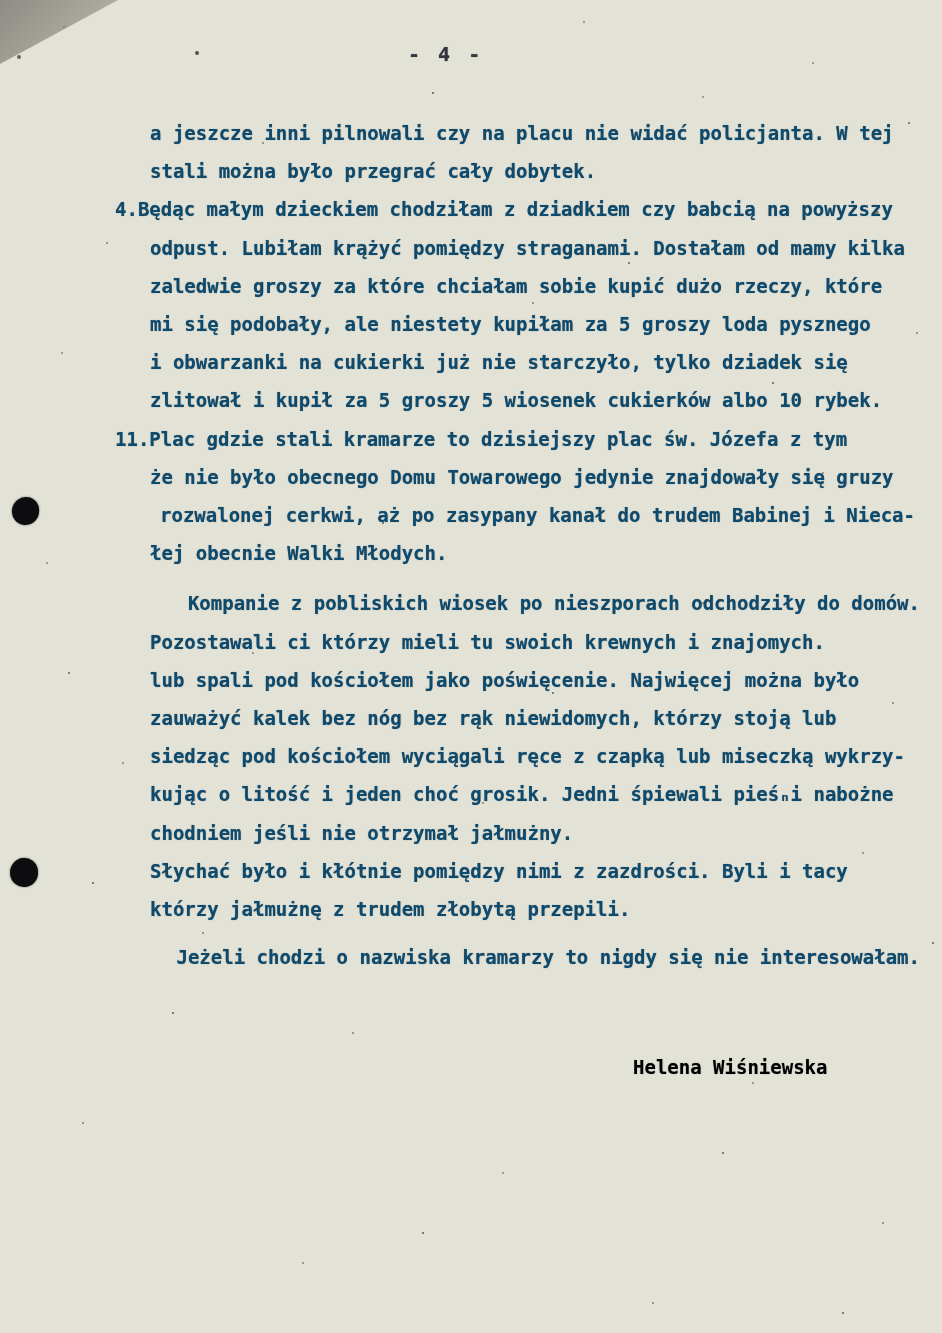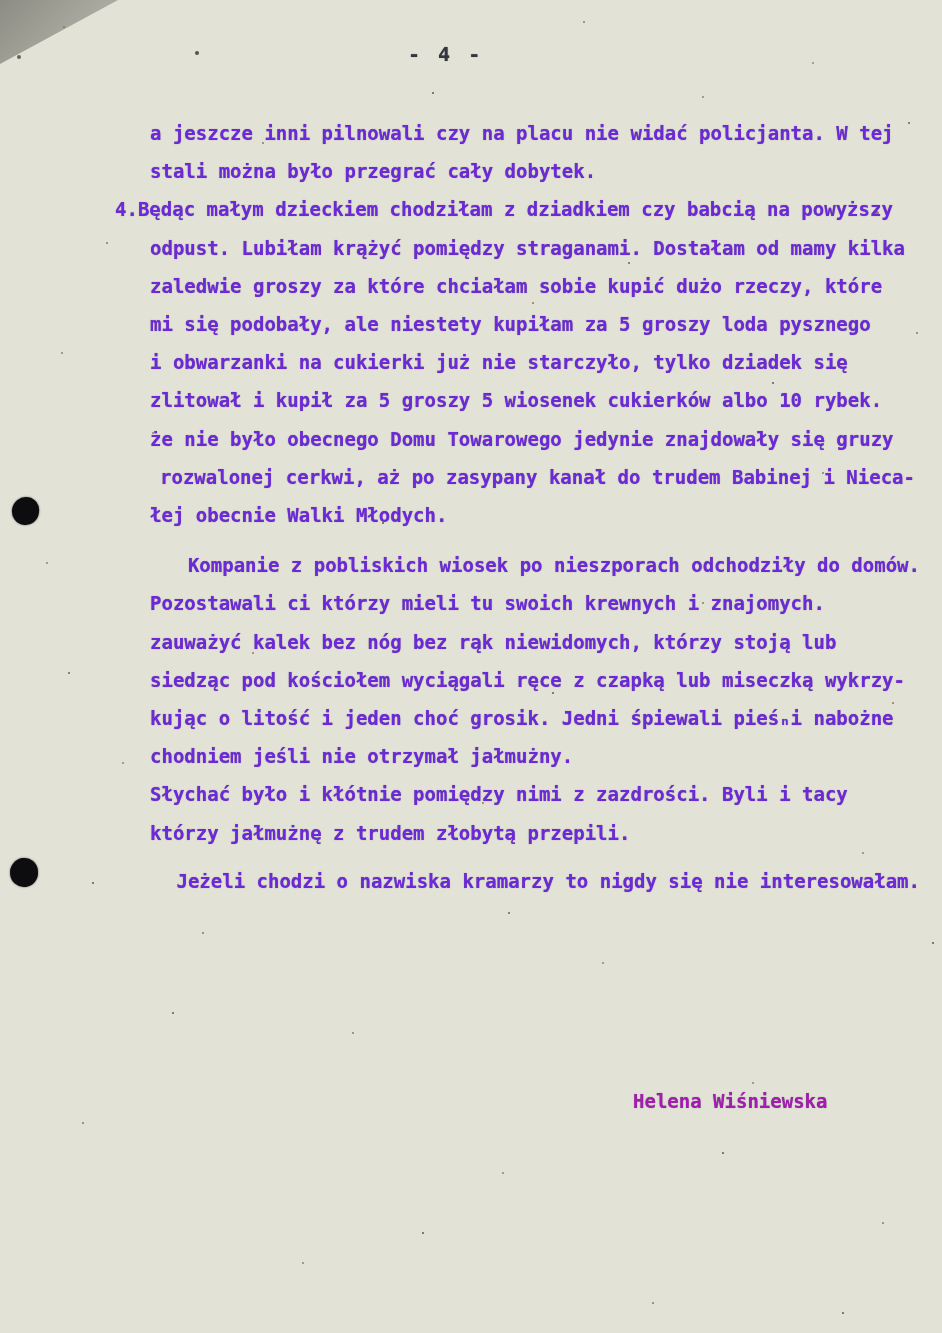--- a/index.html
+++ b/index.html
@@ -29,31 +29,31 @@
   .hole.top{left:12px;top:497px;width:27px;height:28px;transform:rotate(8deg);}
   .hole.bottom{left:10px;top:858px;width:28px;height:29px;transform:rotate(-6deg);}
   .page-num{
     position:absolute;left:408px;top:42px;
     font-size:20px;font-weight:bold;letter-spacing:3px;
     color:#34363f;text-shadow:0 0 1px rgba(48,50,60,0.7);
   }
   .body-text{
     position:absolute;left:150px;top:114px;width:770px;
     font-size:19px;line-height:38.2px;font-weight:bold;
-    color:#6d28d9;text-shadow:0 0 1px rgba(52,55,66,0.6);
+    color:#0c4a6e;text-shadow:0 0 1px rgba(52,55,66,0.6);
   }
   .line{white-space:nowrap;}
   .line.numbered{text-indent:-35px;}
   .line.shift{padding-left:10px;}
   .line.gap1{margin-top:12px;text-align:right;}
   .line.gap2{margin-top:10px;text-align:right;}
   .signature{
     position:absolute;left:633px;top:1056px;
     font-size:19px;font-weight:bold;
-    color:#a21caf;text-shadow:0 0 1px rgba(52,55,66,0.6);margin-top:34px;
+    color:#000000;text-shadow:0 0 1px rgba(52,55,66,0.6);
   }
   .speckles-a,.speckles-b{position:absolute;top:0;left:0;width:2px;height:2px;background:transparent;border-radius:50%;}
   .speckles-a{
     box-shadow:
       18px 56px 0 1px #6d6450, 63px 26px 0 0 #8a7c55, 196px 52px 0 1px #55524a,
       583px 21px 0 0 #8f815a, 812px 62px 0 0 #9a8a60, 262px 142px 0 0 #8a7c58,
       702px 96px 0 0 #93855e, 106px 242px 0 0 #8d7f5a, 876px 212px 0 1px #90825c,
       532px 302px 0 0 #8a7c58, 61px 352px 0 0 #93855e, 916px 332px 0 0 #8d7f5a,
       152px 432px 0 0 #90825c, 822px 472px 0 0 #8a7c58, 46px 562px 0 0 #93855e,
       702px 602px 0 0 #8d7f5a, 252px 652px 0 0 #90825c, 892px 702px 0 0 #8a7c58,
@@ -86,25 +86,27 @@
 
   <div class="body-text">
     <div class="line">a jeszcze inni pilnowali czy na placu nie widać policjanta. W tej</div>
     <div class="line">stali można było przegrać cały dobytek.</div>
     <div class="line numbered">4.Będąc małym dzieckiem chodziłam z dziadkiem czy babcią na powyższy</div>
     <div class="line">odpust. Lubiłam krążyć pomiędzy straganami. Dostałam od mamy kilka</div>
     <div class="line">zaledwie groszy za które chciałam sobie kupić dużo rzeczy, które</div>
     <div class="line">mi się podobały, ale niestety kupiłam za 5 groszy loda pysznego</div>
     <div class="line">i obwarzanki na cukierki już nie starczyło, tylko dziadek się</div>
     <div class="line">zlitował i kupił za 5 groszy 5 wiosenek cukierków albo 10 rybek.</div>
+    <div class="line numbered">11.Plac gdzie stali kramarze to dzisiejszy plac św. Józefa z tym</div>
     <div class="line">że nie było obecnego Domu Towarowego jedynie znajdowały się gruzy</div>
     <div class="line shift">rozwalonej cerkwi, aż po zasypany kanał do trudem Babinej i Nieca-</div>
     <div class="line">łej obecnie Walki Młodych.</div>
     <div class="line gap1">Kompanie z pobliskich wiosek po nieszporach odchodziły do domów.</div>
     <div class="line">Pozostawali ci którzy mieli tu swoich krewnych i znajomych.</div>
+    <div class="line">lub spali pod kościołem jako poświęcenie. Najwięcej można było</div>
     <div class="line">zauważyć kalek bez nóg bez rąk niewidomych, którzy stoją lub</div>
     <div class="line">siedząc pod kościołem wyciągali ręce z czapką lub miseczką wykrzy-</div>
     <div class="line">kując o litość i jeden choć grosik. Jedni śpiewali pieśₙi nabożne</div>
     <div class="line">chodniem jeśli nie otrzymał jałmużny.</div>
     <div class="line">Słychać było i kłótnie pomiędzy nimi z zazdrości. Byli i tacy</div>
     <div class="line">którzy jałmużnę z trudem złobytą przepili.</div>
     <div class="line gap2">Jeżeli chodzi o nazwiska kramarzy to nigdy się nie interesowałam.</div>
   </div>
 
   <div class="signature">Helena Wiśniewska</div>

